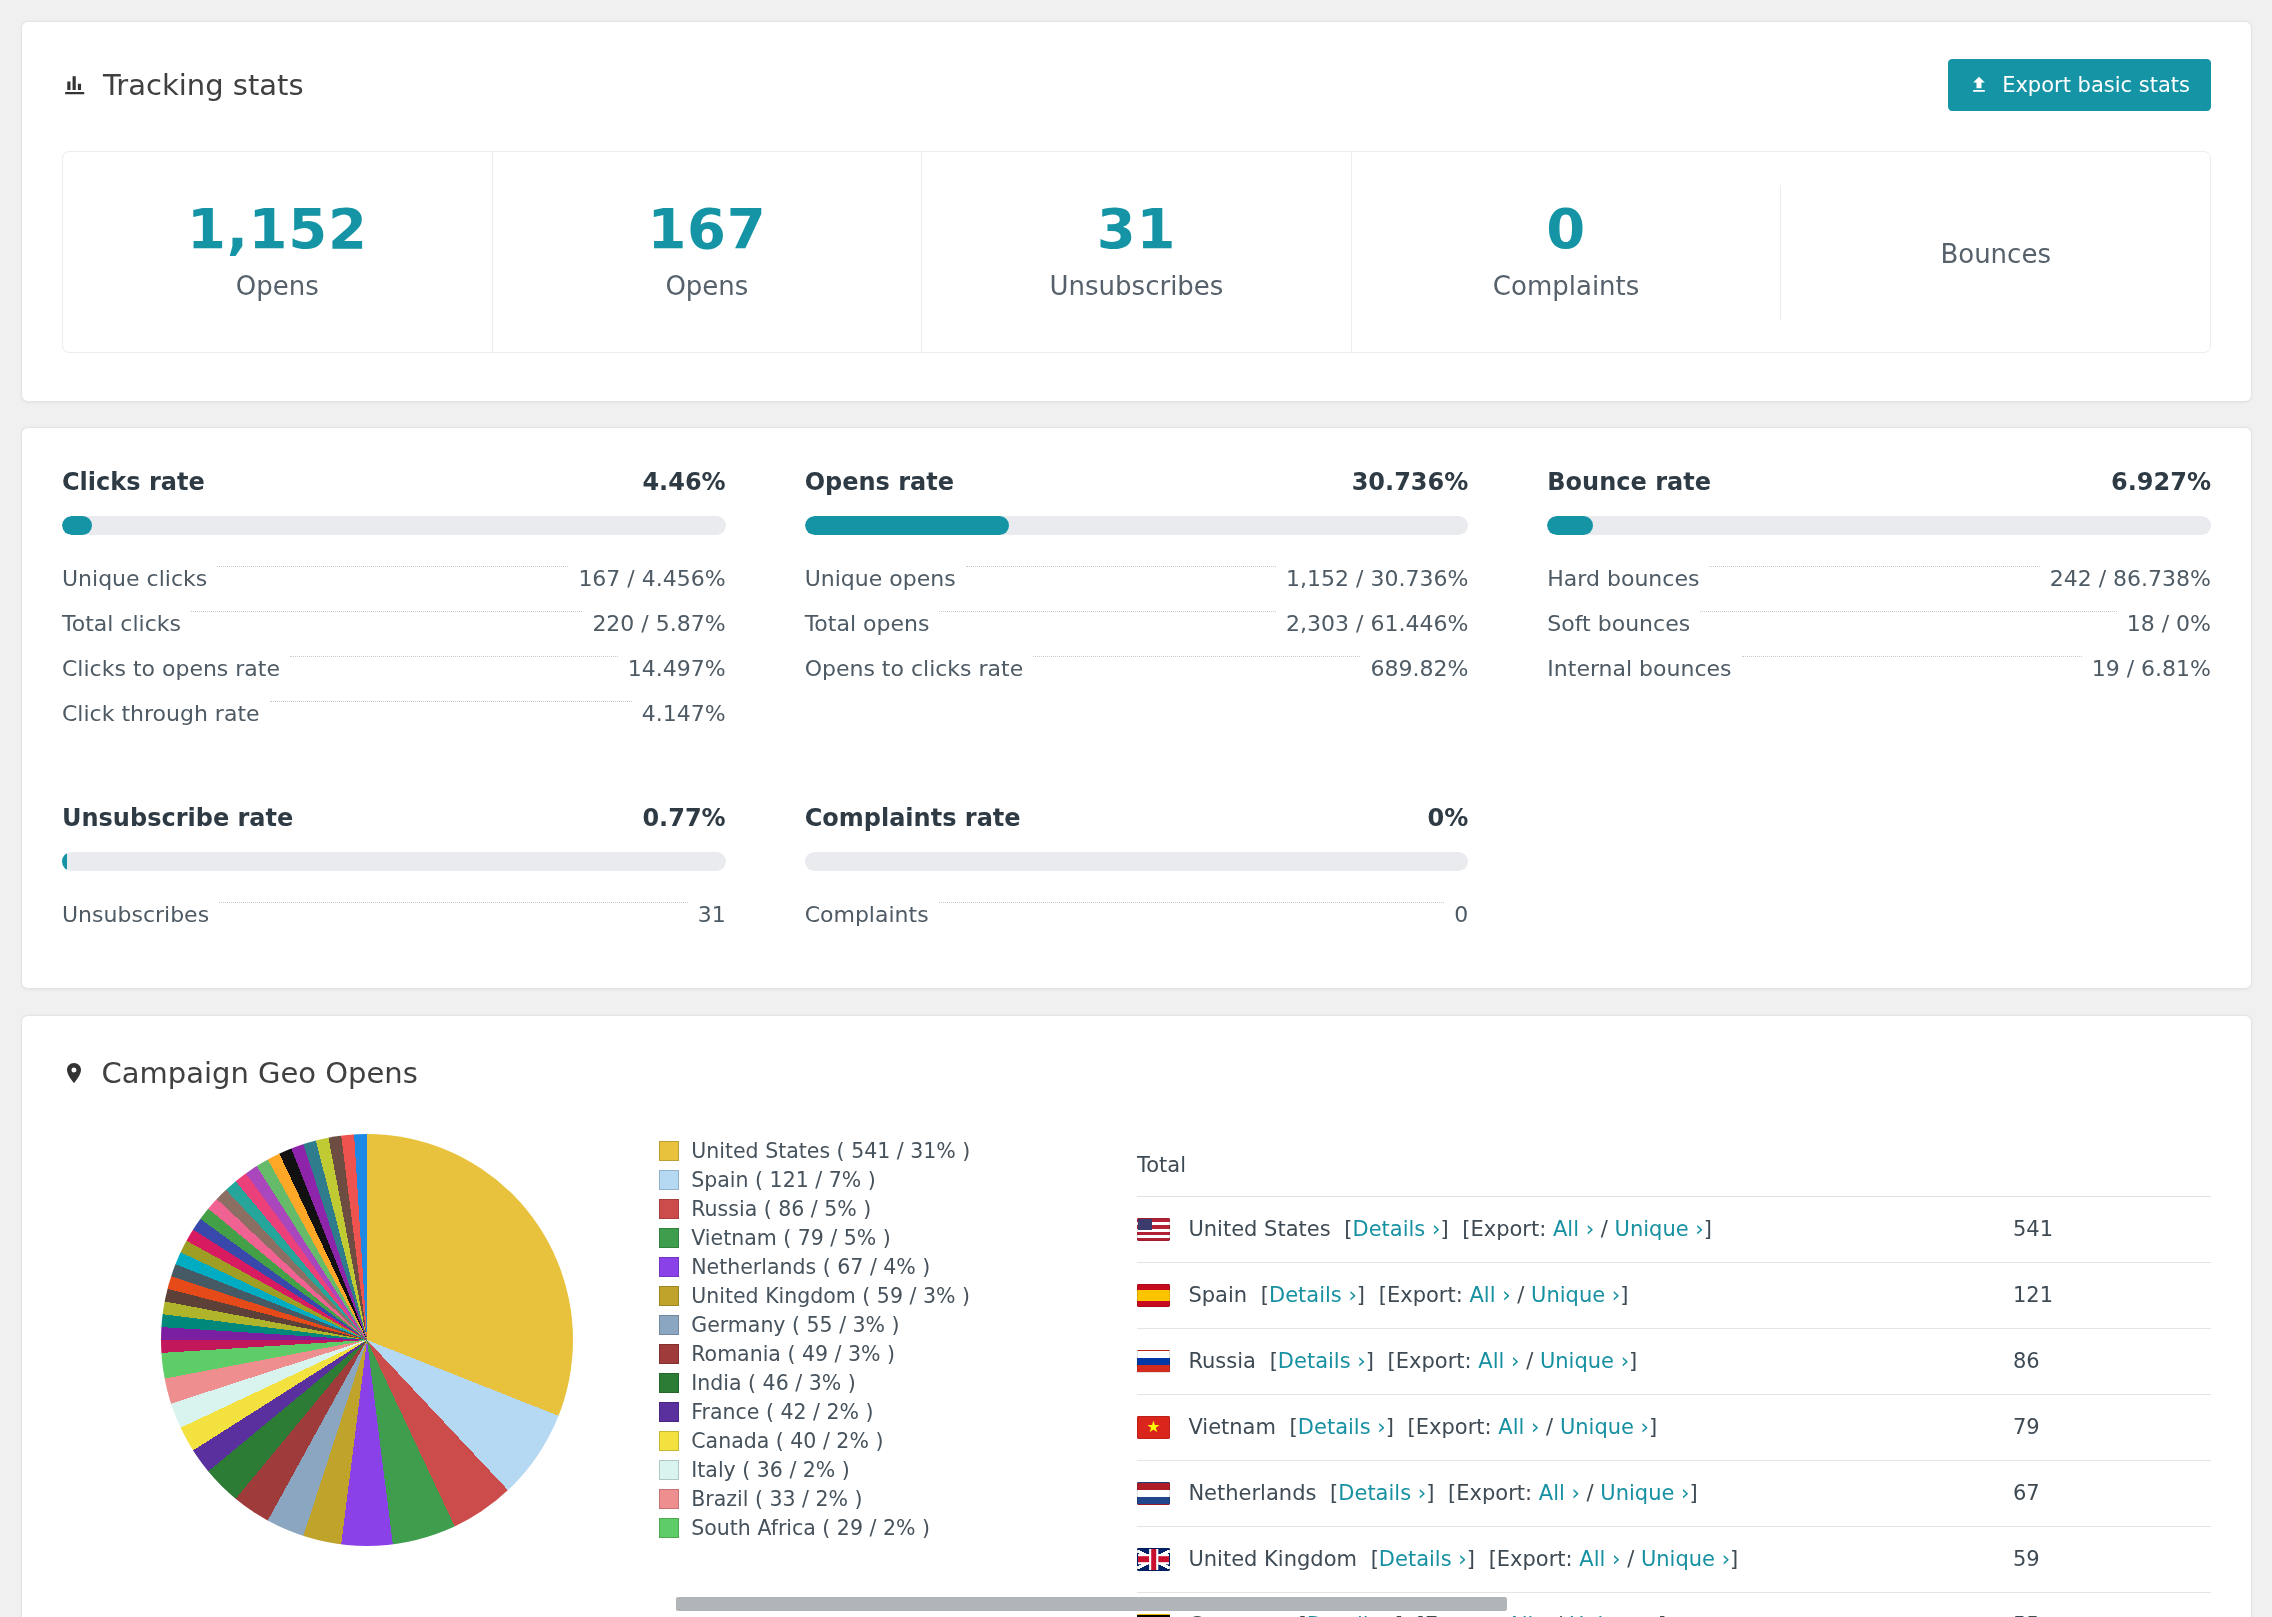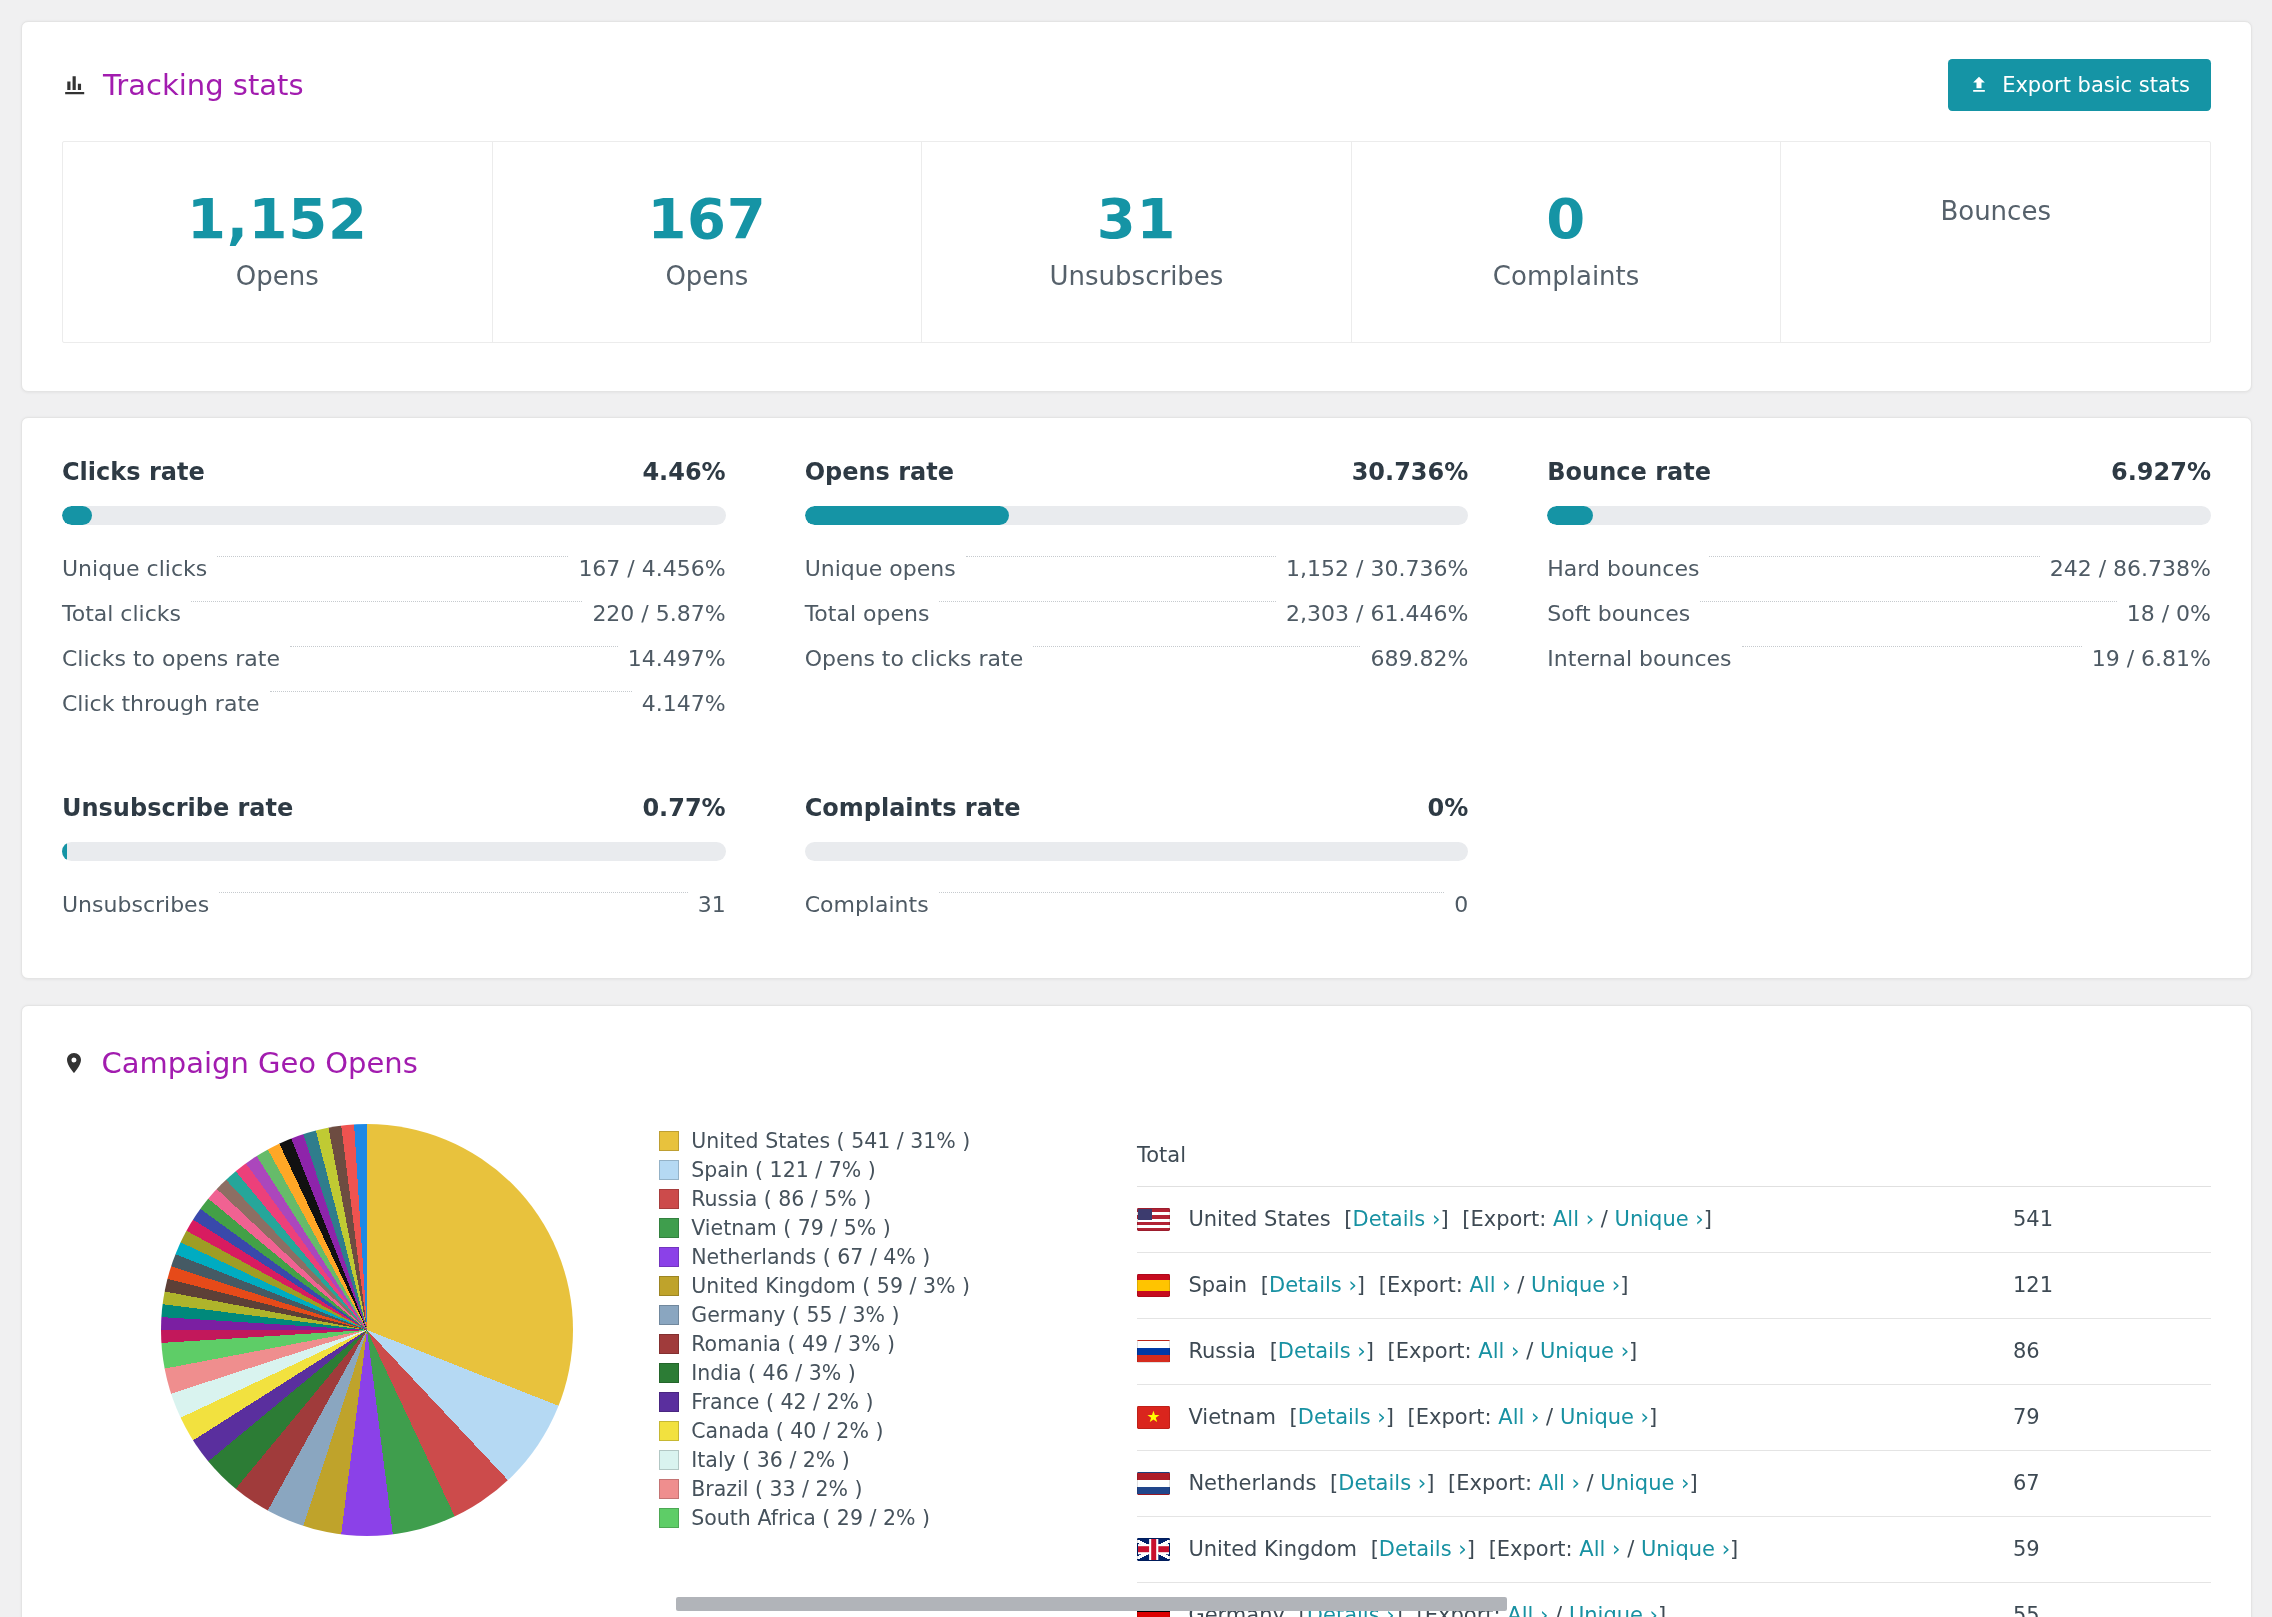--- a/index.html
+++ b/index.html
@@ -12,29 +12,29 @@
   .page{padding:21px 21px 0;}
   .card{
     background:#fff;border:0.7px solid #e4e4e4;border-radius:7px;
     box-shadow:0 0.7px 2.8px rgba(0,0,0,.05);
   }
   .card + .card{margin-top:25.4px;}
 
   
   .card-inner{padding:37px 40px 48px;}
   .header-row{display:flex;justify-content:space-between;align-items:center;}
-  .card-title{display:flex;align-items:center;gap:15.5px;font-size:29px;color:#a21caf;}
+  .card-title{display:flex;align-items:center;gap:15.5px;font-size:29px;color:#404040;}
   .card-title svg{flex:none;}
   .btn{
     display:flex;align-items:center;gap:13px;
     background:var(--accent);color:#fff;font-size:21px;
     padding:14px 21px;border-radius:4.2px;border:none;cursor:pointer;
     font-family:inherit;
   }
-  .stats-strip{margin-top:30px;border:0.7px solid #ececec;border-radius:2px;display:flex;}
+  .stats-strip{margin-top:40px;border:0.7px solid #ececec;border-radius:7px;display:flex;align-items:center;}
   .stat{flex:1;text-align:center;padding:44px 0 51px;}
   .stat + .stat{border-left:0.7px solid #ececec;}
   .stat-value{font-size:56px;font-weight:700;color:var(--accent);letter-spacing:0.7px;}
   .stat-label{font-size:26px;color:#56616b;margin-top:10px;}
 
   
   .rates-grid{
     padding:40px 40px 51px;
     display:grid;grid-template-columns:repeat(3,1fr);
     column-gap:79px;row-gap:68px;

